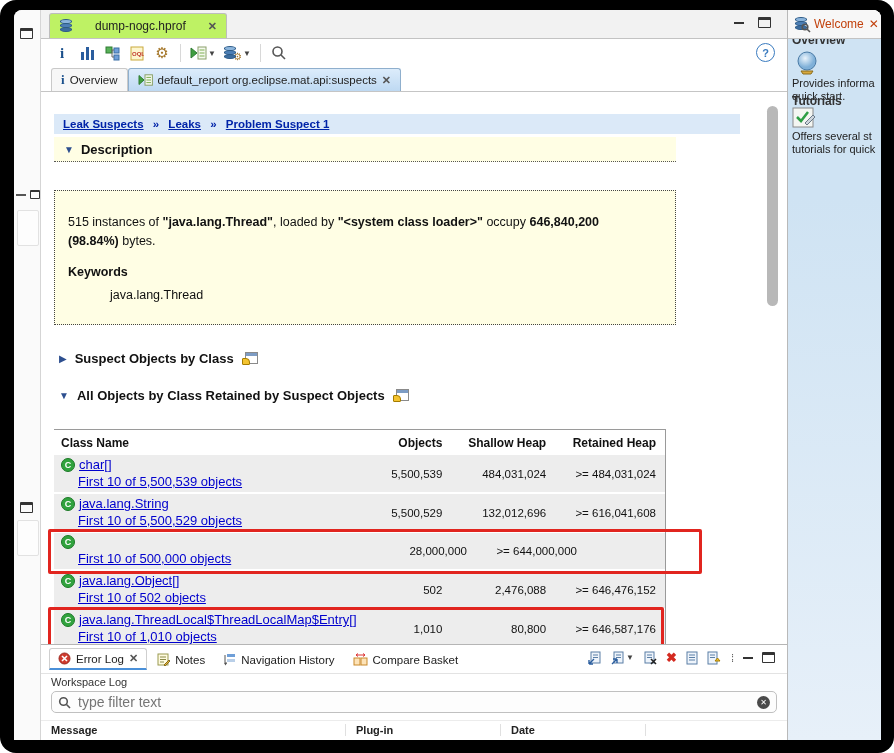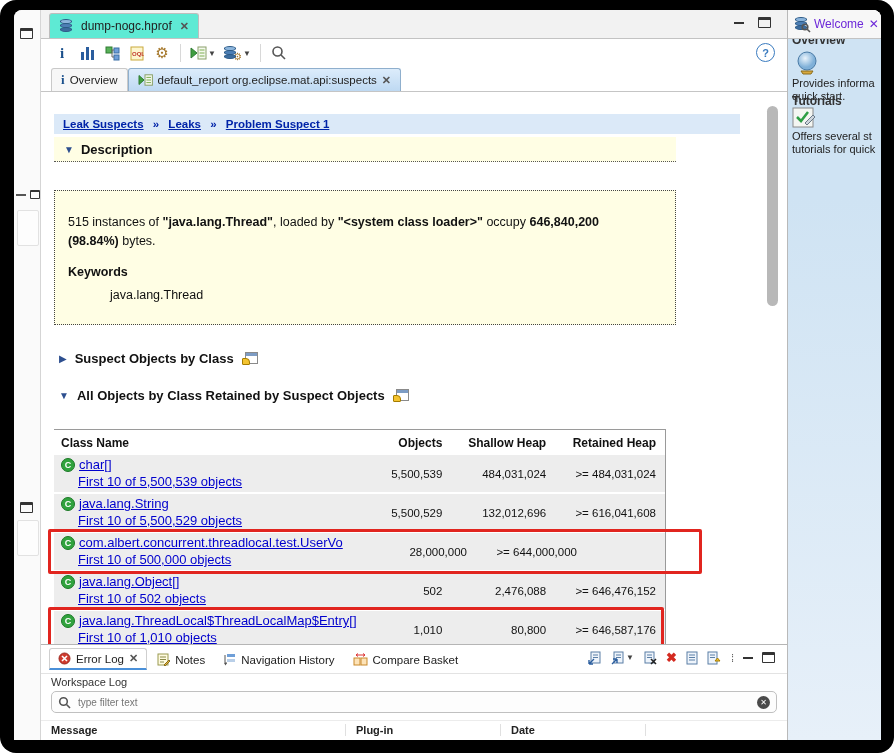--- a/index.html
+++ b/index.html
@@ -15,21 +15,21 @@
   .minglyph{width:10px;height:0;border-top:2.5px solid #555;}
   .ls-top{position:absolute;top:18px;left:6px;}
   .ls-mid{position:absolute;top:180px;left:2px;display:flex;gap:4px;align-items:center;}
   .ls-box{position:absolute;left:3px;width:20px;height:34px;border:1px solid #e2e2e2;background:#fdfdfd;border-radius:2px;}
   .ls-low{position:absolute;top:492px;left:6px;}
 
   
   .main{width:746px;flex:none;display:flex;flex-direction:column;background:#fff;border-right:1px solid #b9b9b9;}
 
   .etabbar{height:28px;background:#f2f2f2;border-bottom:1px solid #c3c3c3;display:flex;align-items:flex-end;position:relative;flex:none;}
-  .etab{display:flex;align-items:center;gap:8px;background:#5eead4;border:1px solid #bdbdbd;border-bottom:none;
+  .etab{display:flex;align-items:center;gap:22px;background:#bef264;border:1px solid #bdbdbd;border-bottom:none;
         border-radius:3px 3px 0 0;height:24px;padding:0 9px;margin-left:8px;font-size:12px;color:#222;}
   .etab .x, .itab .x, .btab .x{color:#555;font-size:11px;font-weight:bold;cursor:pointer;}
   .ebar-ctl{position:absolute;right:16px;top:7px;display:flex;gap:14px;align-items:center;}
 
   
   .dbicon{position:relative;width:14px;height:14px;display:inline-block;}
   .dbicon i{position:absolute;left:1px;width:12px;height:5px;border-radius:50%/45%;background:#4d7fb5;border:0.5px solid #2d5a86;box-sizing:border-box;}
   .dbicon i:nth-child(1){top:0;background:#8db6dd;}
   .dbicon i:nth-child(2){top:4px;}
   .dbicon i:nth-child(3){top:8px;background:#3c6c9e;}
@@ -93,31 +93,31 @@
 
   
   .bottom{height:95px;border-top:1px solid #b5b5b5;flex:none;display:flex;flex-direction:column;background:#fff;}
   .btabbar{height:28px;display:flex;align-items:center;padding-left:8px;gap:2px;position:relative;flex:none;border-bottom:1px solid #e3e3e3;}
   .btab{display:flex;align-items:flex-end;gap:5px;font-size:11.5px;color:#222;padding:3px 8px;}
   .btab.sel{border:1px solid #cfcfcf;border-bottom:2px solid #4a90d9;border-radius:3px 3px 0 0;background:#fff;}
   .btools{position:absolute;right:12px;top:5px;display:flex;align-items:center;gap:9px;}
   .wslabel{font-size:11px;color:#333;padding:2px 0 0 10px;}
   .filter{margin:3px 10px 0 10px;height:20px;border:1px solid #c0c0c0;border-radius:5px;background:#fdfdfd;
           display:flex;align-items:center;padding:0 6px;gap:5px;}
-  .filter input{border:none;outline:none;background:transparent;flex:1;font-size:10px;color:#333;font-family:"Liberation Sans",sans-serif;}
+  .filter input{border:none;outline:none;background:transparent;flex:1;font-size:14px;color:#333;font-family:"Liberation Sans",sans-serif;}
   .clear{width:13px;height:13px;border-radius:50%;background:#4a4a4a;color:#fff;font-size:8px;display:flex;
          align-items:center;justify-content:center;cursor:pointer;}
   .loghead{display:flex;margin-top:7px;font-size:11px;font-weight:600;color:#222;border-top:1px solid #ececec;padding-top:3px;}
   .lh{padding-left:10px;box-sizing:border-box;border-right:1px solid #e0e0e0;}
   .lh0{width:305px;} .lh1{width:155px;} .lh2{width:145px;}
 
   
   .welcome{flex:1;display:flex;flex-direction:column;background:#fff;min-width:0;}
   .wtabbar{height:28px;background:#f7f7f7;border-bottom:1px solid #c3c3c3;display:flex;align-items:center;gap:5px;
-           padding-left:6px;font-size:12px;color:#6d28d9;flex:none;white-space:nowrap;overflow:hidden;}
+           padding-left:6px;font-size:12px;color:#c2410c;flex:none;white-space:nowrap;overflow:hidden;}
   .wbody{flex:1;background:linear-gradient(#cfe3f3 0 160px,#e7f0f9);padding:0 4px;overflow:hidden;font-size:11px;color:#222;}
   .clipline{height:9px;overflow:hidden;}
   .clipline span{display:block;margin-top:-6px;font-size:12px;font-weight:bold;color:#333;}
   .wline{white-space:nowrap;overflow:hidden;line-height:13px;}
   .overlap{position:relative;height:15px;overflow:hidden;}
   .overlap .a{position:absolute;left:0;top:0;}
   .overlap .b{position:absolute;left:0;top:4px;font-size:12px;font-weight:bold;color:#333;}
   .globe{width:26px;height:26px;margin:2px 0 1px 2px;}
   .tuticon{width:24px;height:22px;margin:2px 0 1px 0;}
 
@@ -299,21 +299,20 @@
                       <div class="l2"><a class="lnk">First 10 of 5,500,529 objects</a></div>
                     </div>
                     <div class="tc c1 num">5,500,529</div>
                     <div class="tc c2 num">132,012,696</div>
                     <div class="tc c3 num">&gt;= 616,041,608</div>
                   </div>
                   <div class="trow">
                     <div class="tc c0">
                       <div class="l1">
                         <span class="cicon">C</span>
-                        <a class="lnk">com.albert.concurrent.threadlocal.test.UserVo</a>
                       </div>
                       <div class="l2"><a class="lnk">First 10 of 500,000 objects</a></div>
                     </div>
                     <div class="tc c2 num">28,000,000</div>
                     <div class="tc c3 num">&gt;= 644,000,000</div>
                   </div>
                   <div class="trow">
                     <div class="tc c0">
                       <div class="l1">
                         <span class="cicon">C</span>

